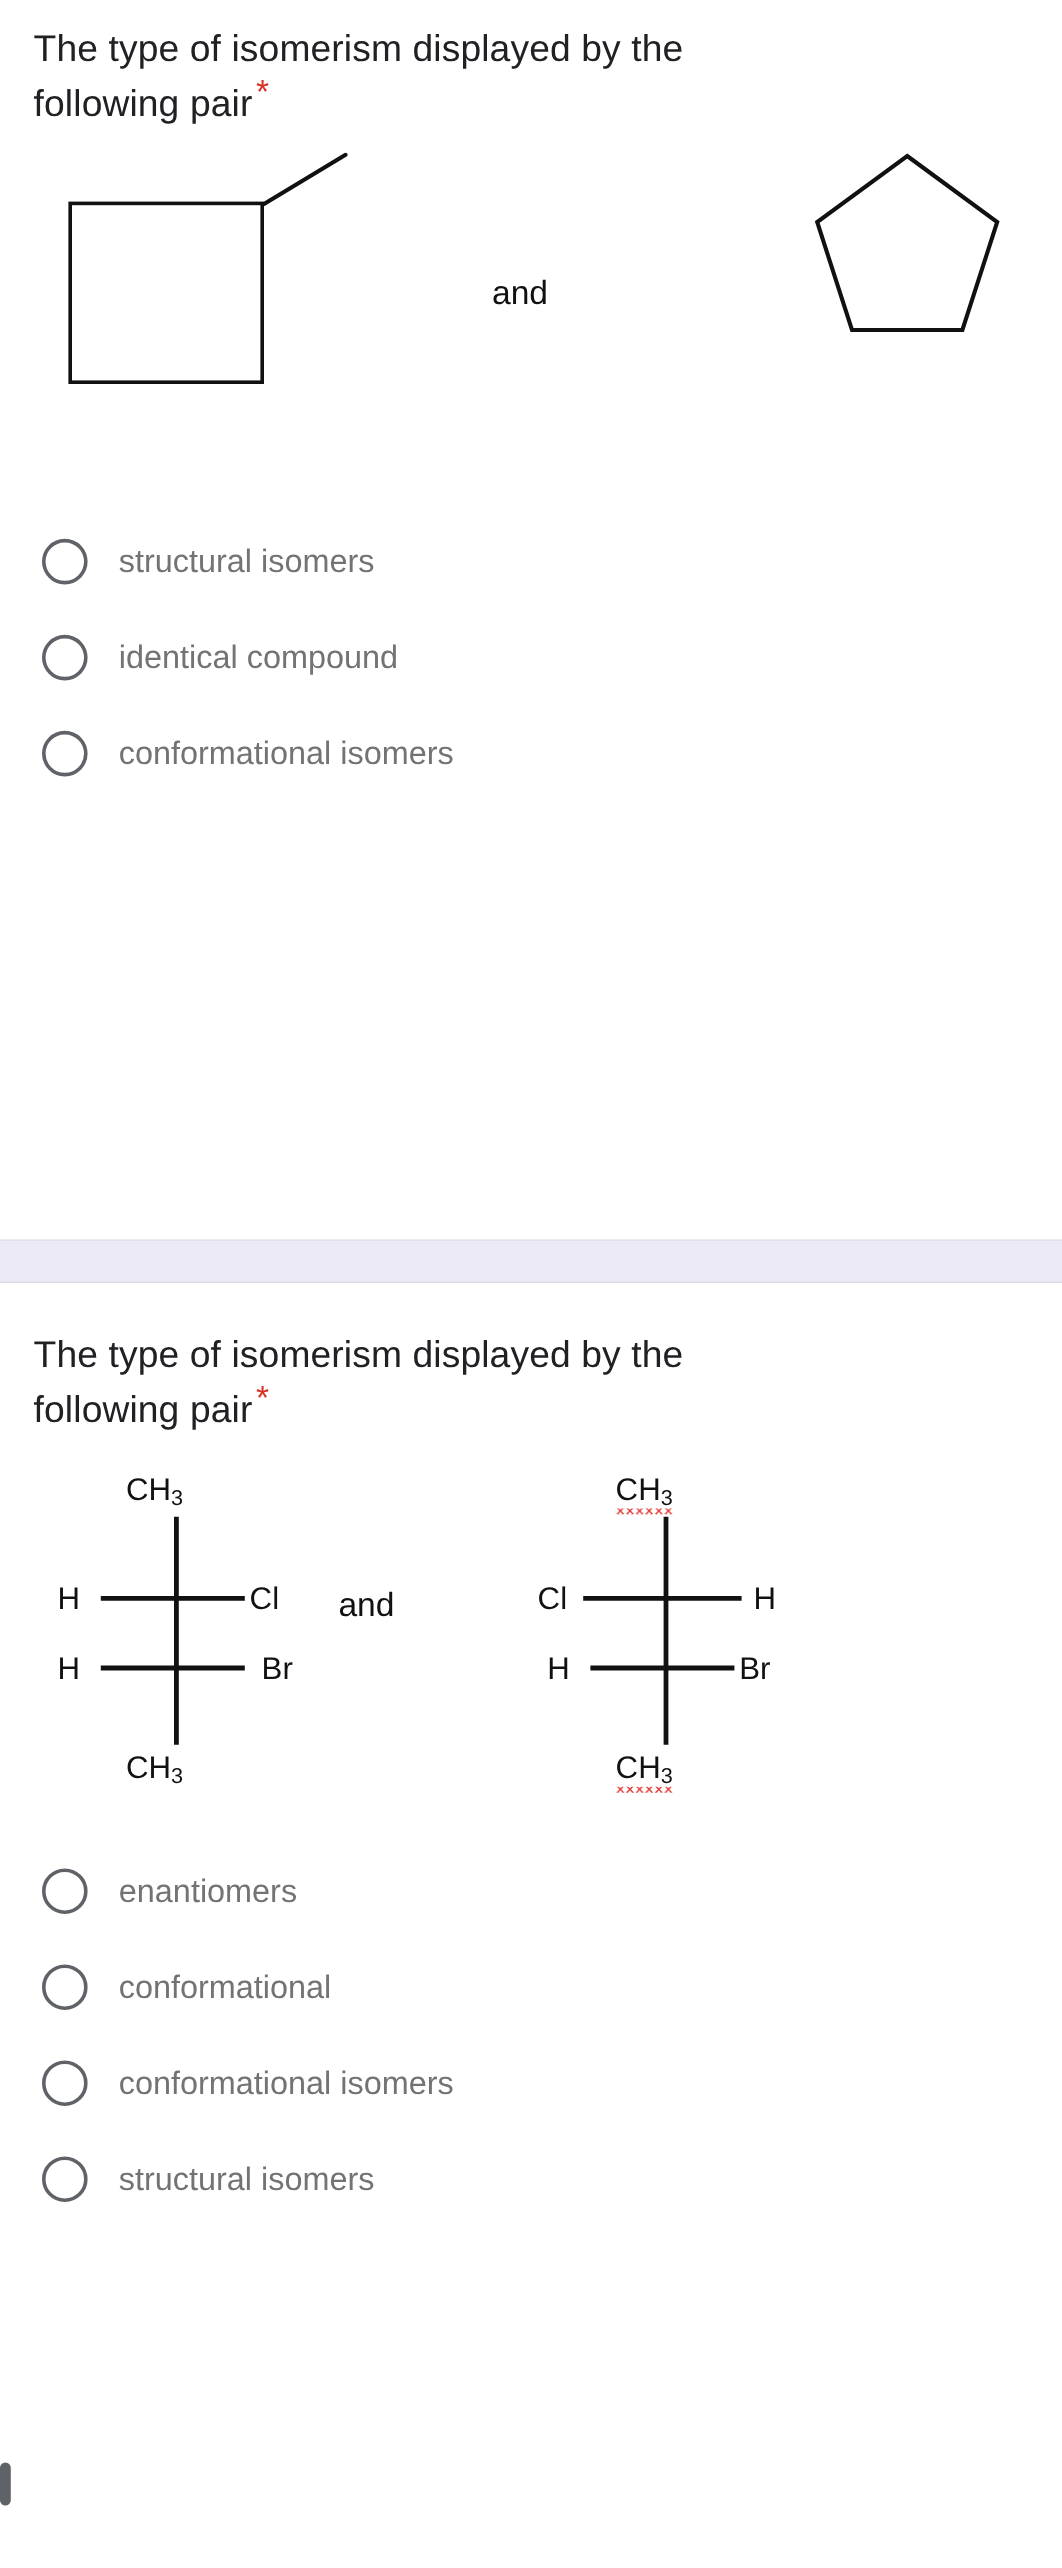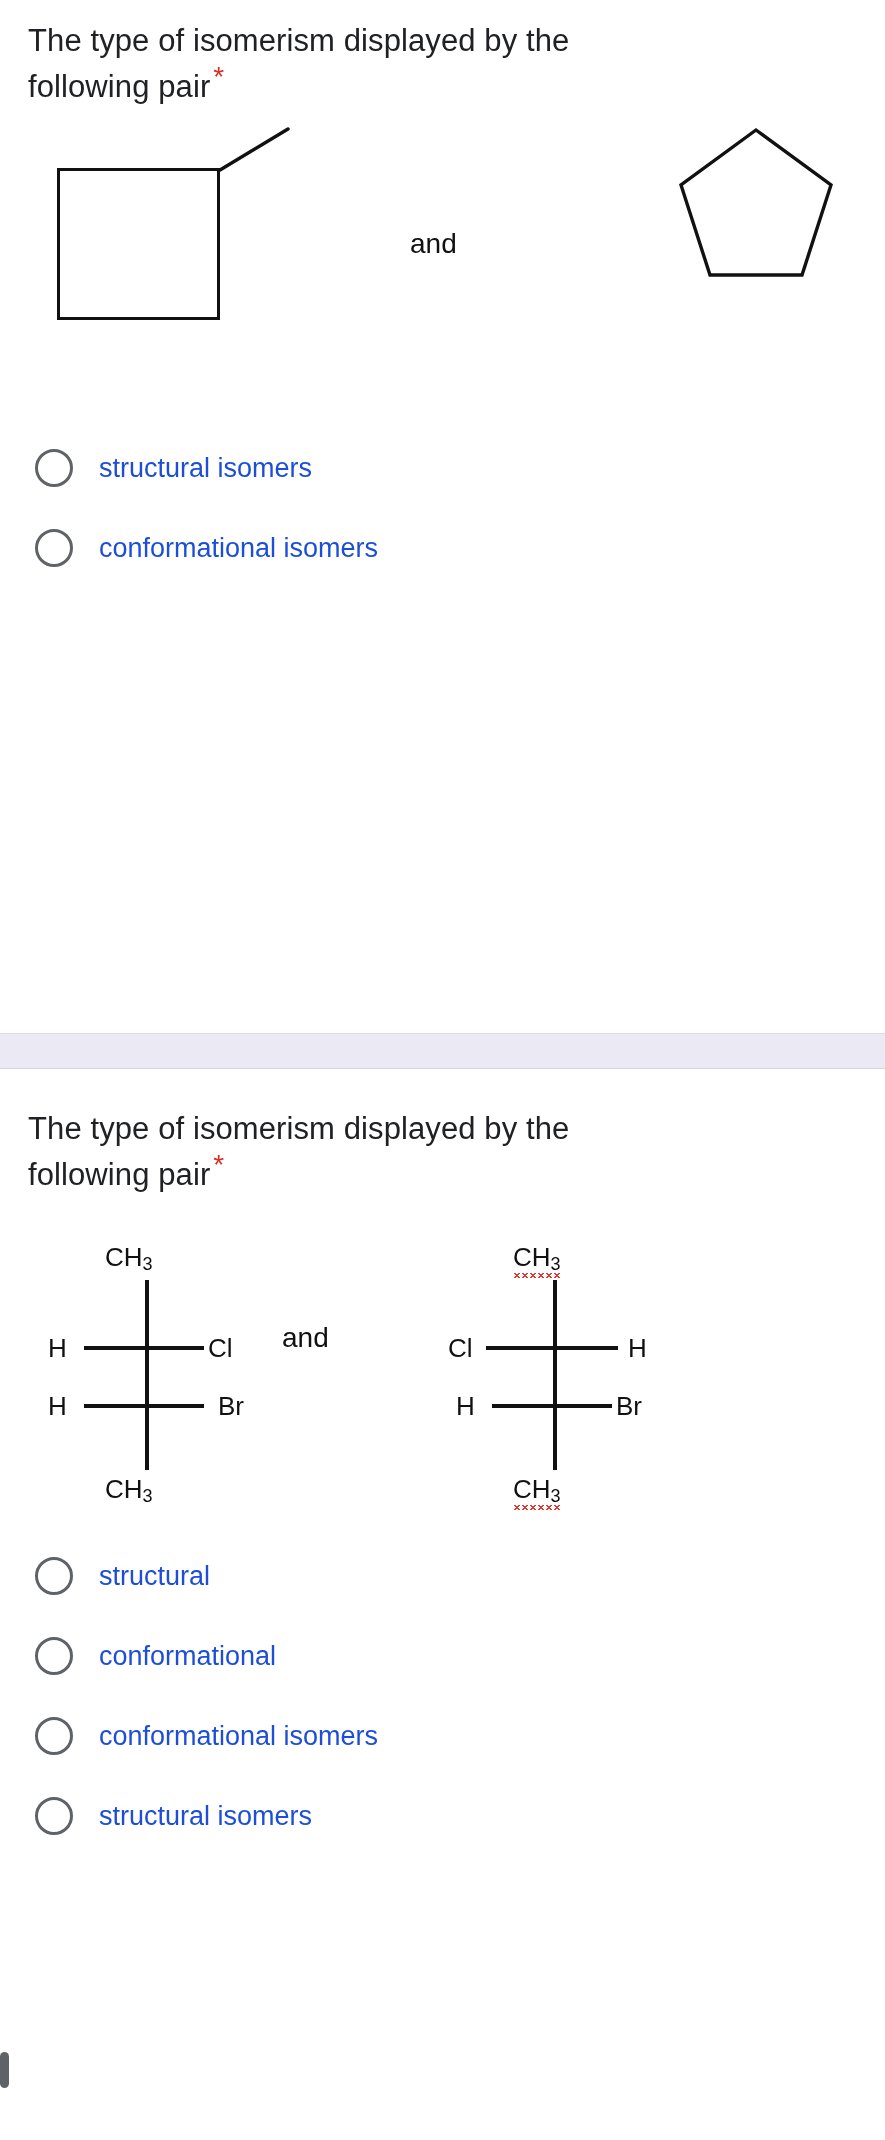--- a/index.html
+++ b/index.html
@@ -87,21 +87,21 @@
     height: 38px;
     min-width: 38px;
     border: 3px solid #5f6368;
     border-radius: 50%;
     background: #ffffff;
     margin-left: 7px;
   }
   .option-label {
     font-size: 27px;
     line-height: 34px;
-    color: #1d4ed8;
+    color: #737373;
     margin-left: 26px;
     white-space: nowrap;
   }
 
   
   .section-separator {
     position: absolute;
     left: 0;
     width: 885px;
     height: 36px;
@@ -110,21 +110,21 @@
     border-bottom: 1px solid #d8d6e4;
   }
 
   
   .structures-2 {
     position: relative;
     height: 300px;
   }
   .fischer {
     position: absolute;
-    top: 16px;
+    top: 0;
     width: 230px;
     height: 280px;
   }
   .fischer-left { left: 32px; }
   .fischer-right { left: 440px; }
   .fi-label {
     position: absolute;
     font-size: 26px;
     line-height: 30px;
     color: #111111;
@@ -190,20 +190,24 @@
 
     <svg class="pent-wrap" viewBox="0 0 160 172" xmlns="http://www.w3.org/2000/svg">
       <polygon points="80,5 155,60 126,150 34,150 5,60" fill="none" stroke="#111111" stroke-width="3.4" stroke-linejoin="miter"></polygon>
     </svg>
   </div>
 
   <div class="options" style="margin-top:10px;">
     <div class="option-row">
       <div class="radio"></div>
       <div class="option-label">structural isomers</div>
+    </div>
+    <div class="option-row">
+      <div class="radio"></div>
+      <div class="option-label">identical compound</div>
     </div>
     <div class="option-row">
       <div class="radio"></div>
       <div class="option-label">conformational isomers</div>
     </div>
   </div>
 </div>
 
 <div class="section-separator" style="top:1033px;"></div>
 
@@ -243,21 +247,21 @@
       <span class="fi-label" style="left:188px; top:95px;">H</span>
       <span class="fi-label" style="left:16px; top:153px;">H</span>
       <span class="fi-label" style="left:176px; top:153px;">Br</span>
       <span class="fi-label squiggle" style="left:73px; top:236px;">CH<sub>3</sub></span>
     </div>
   </div>
 
   <div class="options" style="margin-top:14px;">
     <div class="option-row">
       <div class="radio"></div>
-      <div class="option-label">structural</div>
+      <div class="option-label">enantiomers</div>
     </div>
     <div class="option-row">
       <div class="radio"></div>
       <div class="option-label">conformational</div>
     </div>
     <div class="option-row">
       <div class="radio"></div>
       <div class="option-label">conformational isomers</div>
     </div>
     <div class="option-row">

